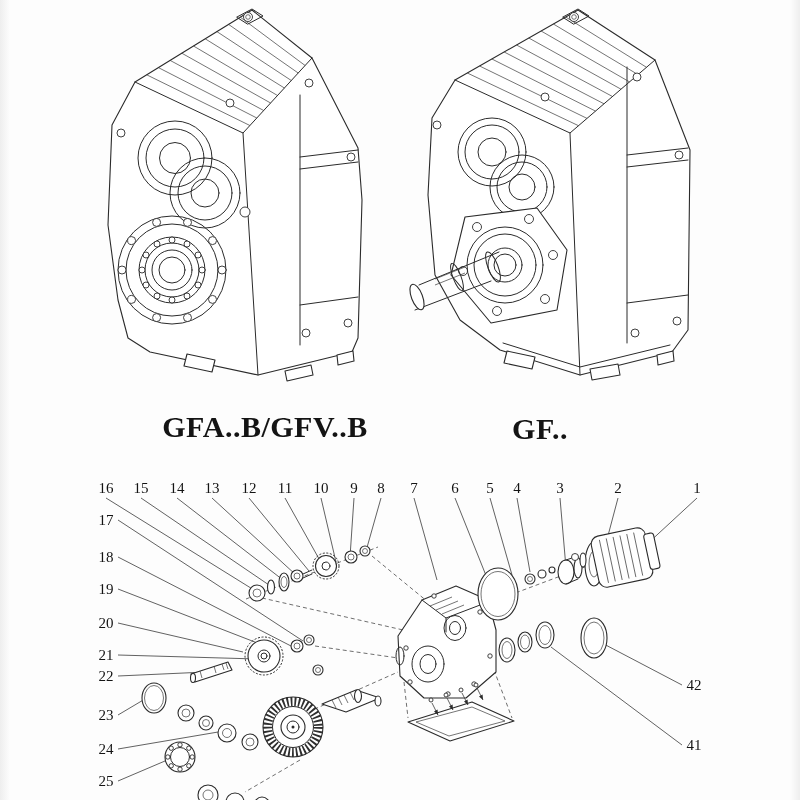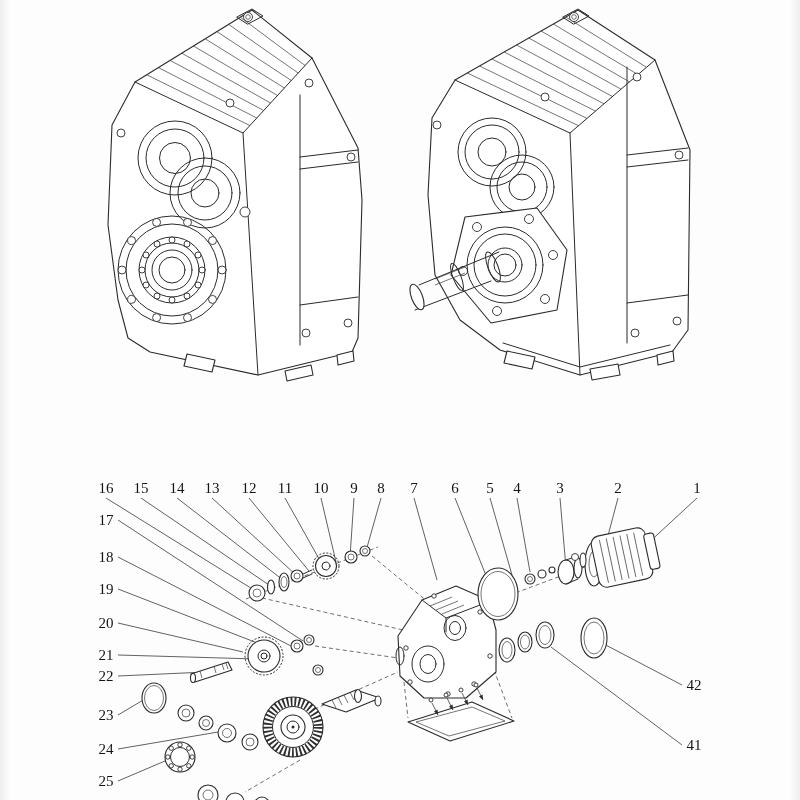--- a/index.html
+++ b/index.html
@@ -175,20 +175,22 @@
       <circle class="hole" cx="140" cy="92" r="4"></circle>
       <path class="ln" d="M98,338 L175,362 L265,340"></path>
     </g>
     <g>
       <path class="fw" d="M102,346 L130,352 L127,364 L99,358 Z"></path>
       <path class="fw" d="M185,364 L213,359 L215,370 L187,375 Z"></path>
       <path class="fw" d="M252,350 L268,346 L269,356 L253,360 Z"></path>
     </g>
   </svg>
 
+  <div class="caption" style="left:120px;top:410px;width:290px;">GFA..B/GFV..B</div>
+  <div class="caption" style="left:470px;top:412px;width:140px;">GF..</div>
 
   <svg style="left:0px;top:460px;" width="800" height="340" viewBox="0 0 800 340">
 
     <g>
       <line class="lead" x1="106" y1="38" x2="254" y2="130"></line>
       <line class="lead" x1="141" y1="38" x2="269" y2="125"></line>
       <line class="lead" x1="177" y1="38" x2="283" y2="120"></line>
       <line class="lead" x1="212" y1="38" x2="296" y2="115"></line>
       <line class="lead" x1="249" y1="38" x2="309" y2="111"></line>
       <line class="lead" x1="285" y1="38" x2="323" y2="106"></line>

